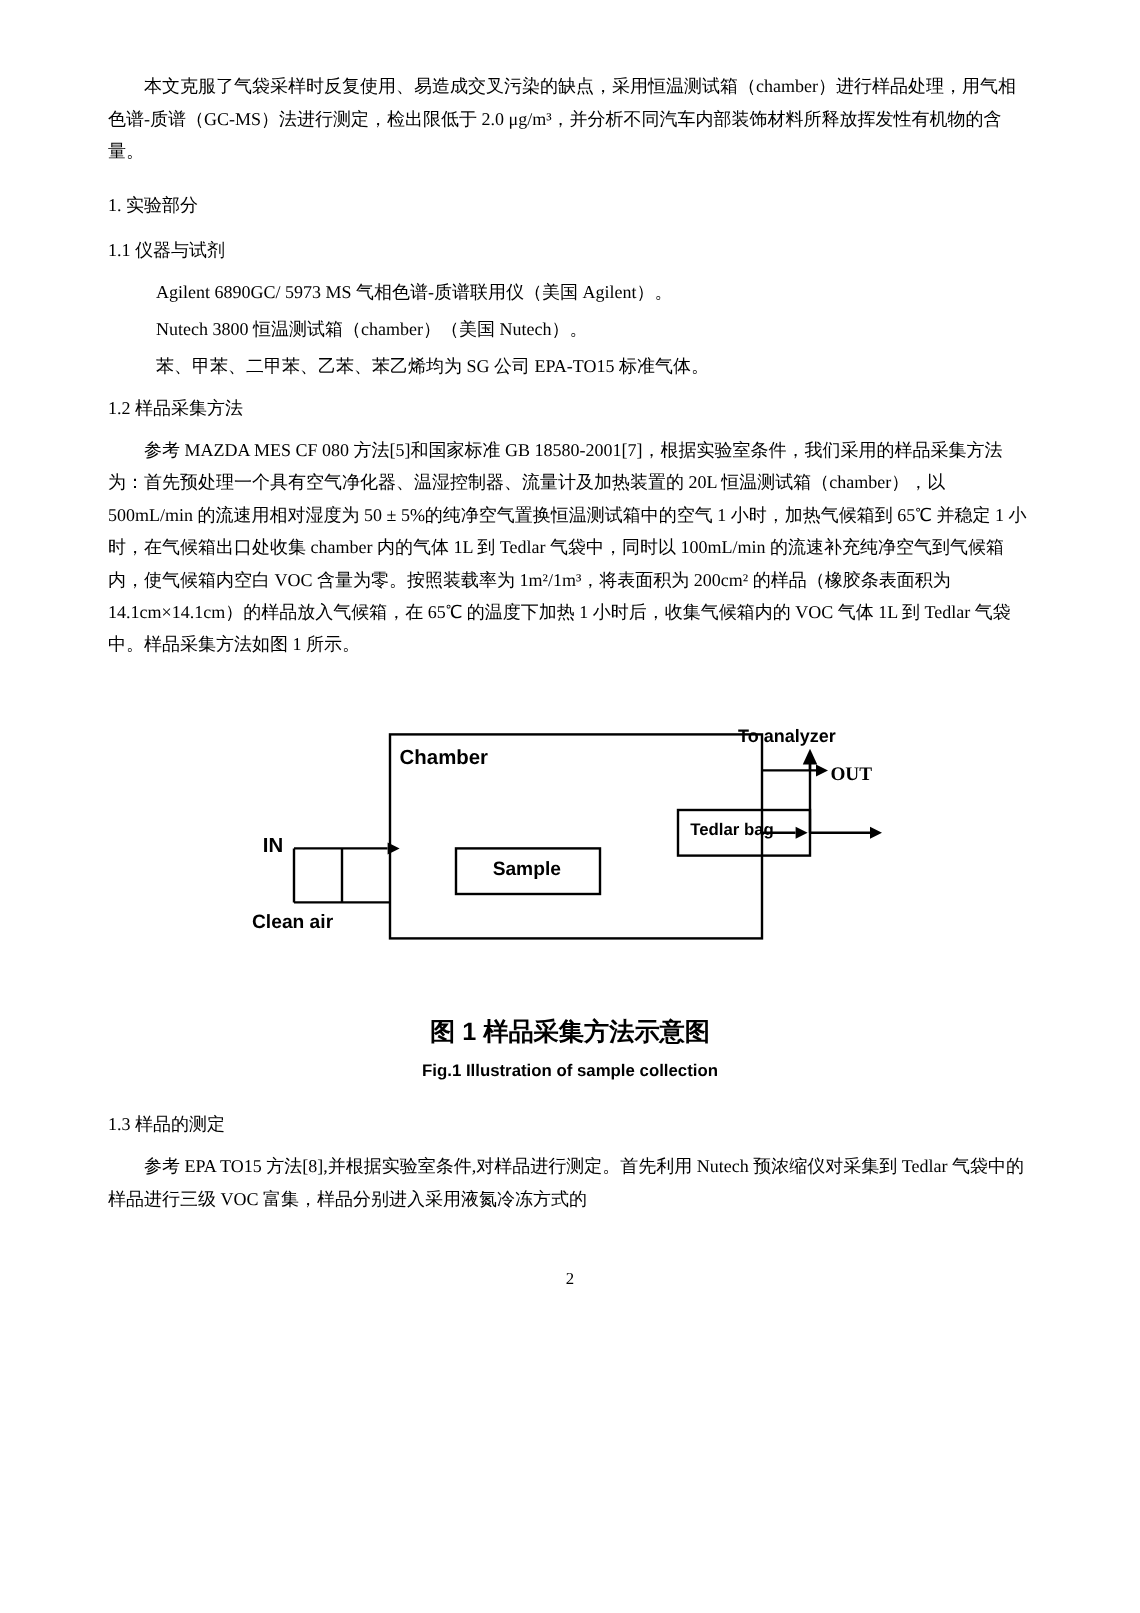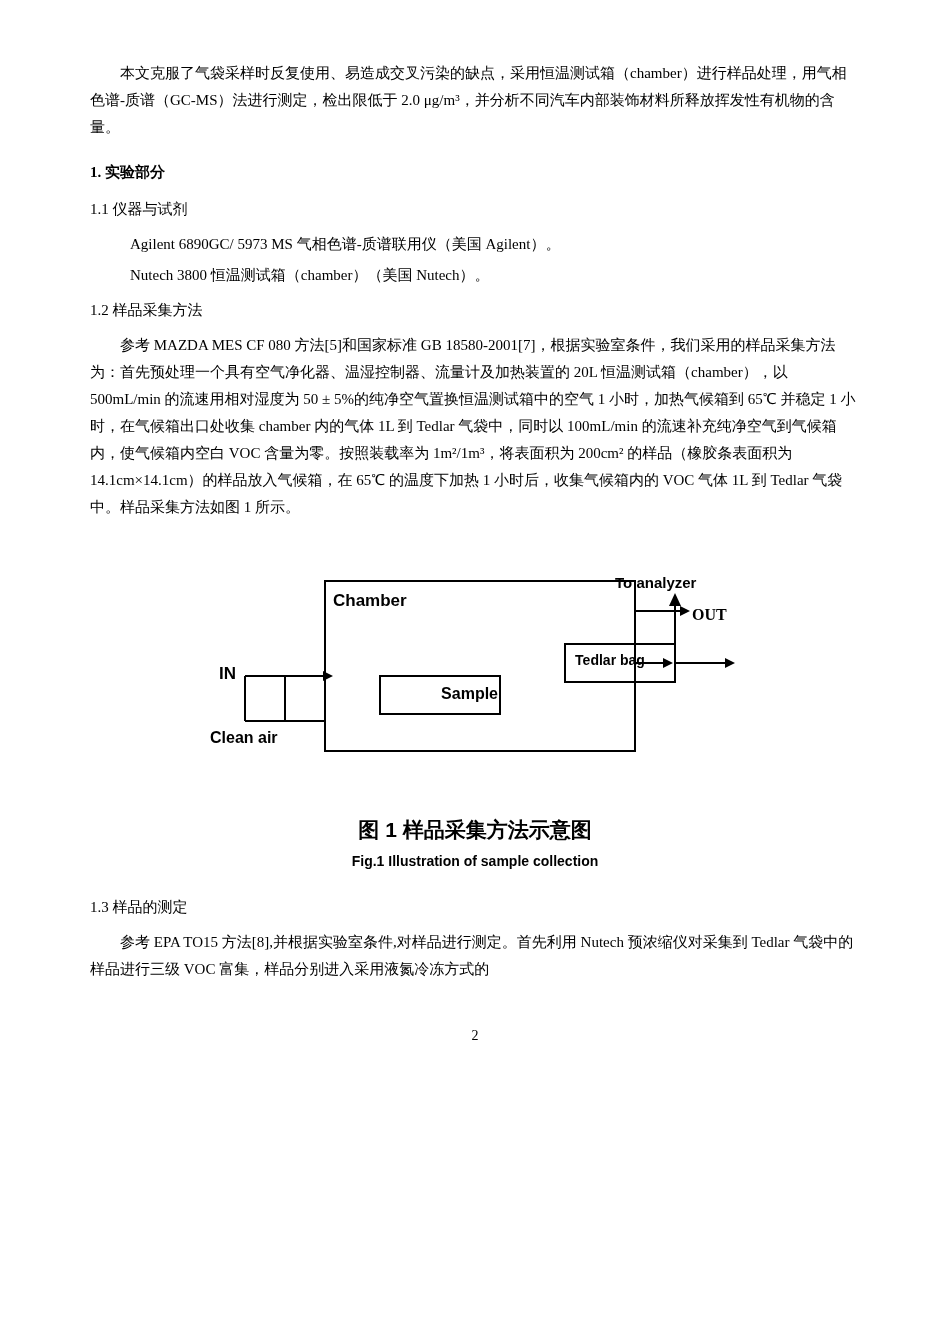--- a/index.html
+++ b/index.html
@@ -11,21 +11,21 @@
       width: 950px;
       min-height: 1344px;
       padding: 60px 90px;
       line-height: 1.8;
     }
     .intro-paragraph {
       text-indent: 2em;
       margin-bottom: 18px;
     }
     .section-title {
-      font-weight: bold;
+      font-weight: normal;
       margin-bottom: 10px;
       margin-top: 10px;
     }
     .subsection-title {
       margin-bottom: 8px;
     }
     .instrument-list {
       padding-left: 40px;
       margin-bottom: 8px;
     }
@@ -131,20 +131,21 @@
 
 <p class="intro-paragraph">本文克服了气袋采样时反复使用、易造成交叉污染的缺点，采用恒温测试箱（chamber）进行样品处理，用气相色谱-质谱（GC-MS）法进行测定，检出限低于 2.0 μg/m³，并分析不同汽车内部装饰材料所释放挥发性有机物的含量。</p>
 
 <div class="section-title">1. 实验部分</div>
 
 <div class="subsection-title">1.1 仪器与试剂</div>
 
 <div class="instrument-list">
   <div class="instrument-item">Agilent 6890GC/ 5973 MS 气相色谱-质谱联用仪（美国 Agilent）。</div>
   <div class="instrument-item">Nutech 3800 恒温测试箱（chamber）（美国 Nutech）。</div>
+  <div class="instrument-item">苯、甲苯、二甲苯、乙苯、苯乙烯均为 SG 公司 EPA-TO15 标准气体。</div>
 </div>
 
 <div class="subsection-title">1.2 样品采集方法</div>
 
 <div class="section-paragraph">参考 MAZDA MES CF 080 方法[5]和国家标准 GB 18580-2001[7]，根据实验室条件，我们采用的样品采集方法为：首先预处理一个具有空气净化器、温湿控制器、流量计及加热装置的 20L 恒温测试箱（chamber），以 500mL/min 的流速用相对湿度为 50 ± 5%的纯净空气置换恒温测试箱中的空气 1 小时，加热气候箱到 65℃ 并稳定 1 小时，在气候箱出口处收集 chamber 内的气体 1L 到 Tedlar 气袋中，同时以 100mL/min 的流速补充纯净空气到气候箱内，使气候箱内空白 VOC 含量为零。按照装载率为 1m²/1m³，将表面积为 200cm² 的样品（橡胶条表面积为 14.1cm×14.1cm）的样品放入气候箱，在 65℃ 的温度下加热 1 小时后，收集气候箱内的 VOC 气体 1L 到 Tedlar 气袋中。样品采集方法如图 1 所示。</div>
 
 <div class="diagram-container">
 
   <svg class="diag-svg" viewBox="0 0 580 230" xmlns="http://www.w3.org/2000/svg">
 
@@ -172,21 +173,21 @@
     <line x1="490" y1="50" x2="490" y2="112" stroke="#000" stroke-width="2"></line>
 
     <polygon points="484,55 490,42 496,55" fill="#000"></polygon>
 
     <line x1="450" y1="60" x2="495" y2="60" stroke="#000" stroke-width="2"></line>
     <line x1="490" y1="50" x2="490" y2="60" stroke="#000" stroke-width="2"></line>
     <polygon points="495,55 505,60 495,65" fill="#000"></polygon>
   </svg>
 
   <div class="chamber-label" style="position:absolute; left:148px; top:35px; font-weight:bold; font-size:17px; font-family:Arial,sans-serif;">Chamber</div>
-  <div class="sample-label" style="position:absolute; left:195px; top:129px; width:118px; text-align:right; font-weight:bold; font-size:16px; font-family:Arial,sans-serif;">Sample</div>
+  <div class="sample-label" style="position:absolute; left:195px; top:129px; width:118px; text-align:center; font-weight:bold; font-size:16px; font-family:Arial,sans-serif;">Sample</div>
   <div class="tedlar-label" style="position:absolute; left:380px; top:97px; width:90px; text-align:center; font-weight:bold; font-size:14px; font-family:Arial,sans-serif;">Tedlar bag</div>
   <div class="in-label" style="position:absolute; left:34px; top:108px; font-weight:bold; font-size:17px; font-family:Arial,sans-serif;">IN</div>
   <div class="clean-air-label" style="position:absolute; left:25px; top:173px; font-weight:bold; font-size:16px; font-family:Arial,sans-serif;">Clean air</div>
   <div class="to-analyzer-label" style="position:absolute; left:430px; top:18px; font-weight:bold; font-size:15px; font-family:Arial,sans-serif;">To analyzer</div>
   <div class="out-label" style="position:absolute; left:507px; top:50px; font-weight:bold; font-size:16px; font-family:Liberation Serif, serif;">OUT</div>
 </div>
 
 <div class="caption-container">
   <div class="caption-cn">图 1 样品采集方法示意图</div>
   <div class="caption-en">Fig.1 Illustration of sample collection</div>

